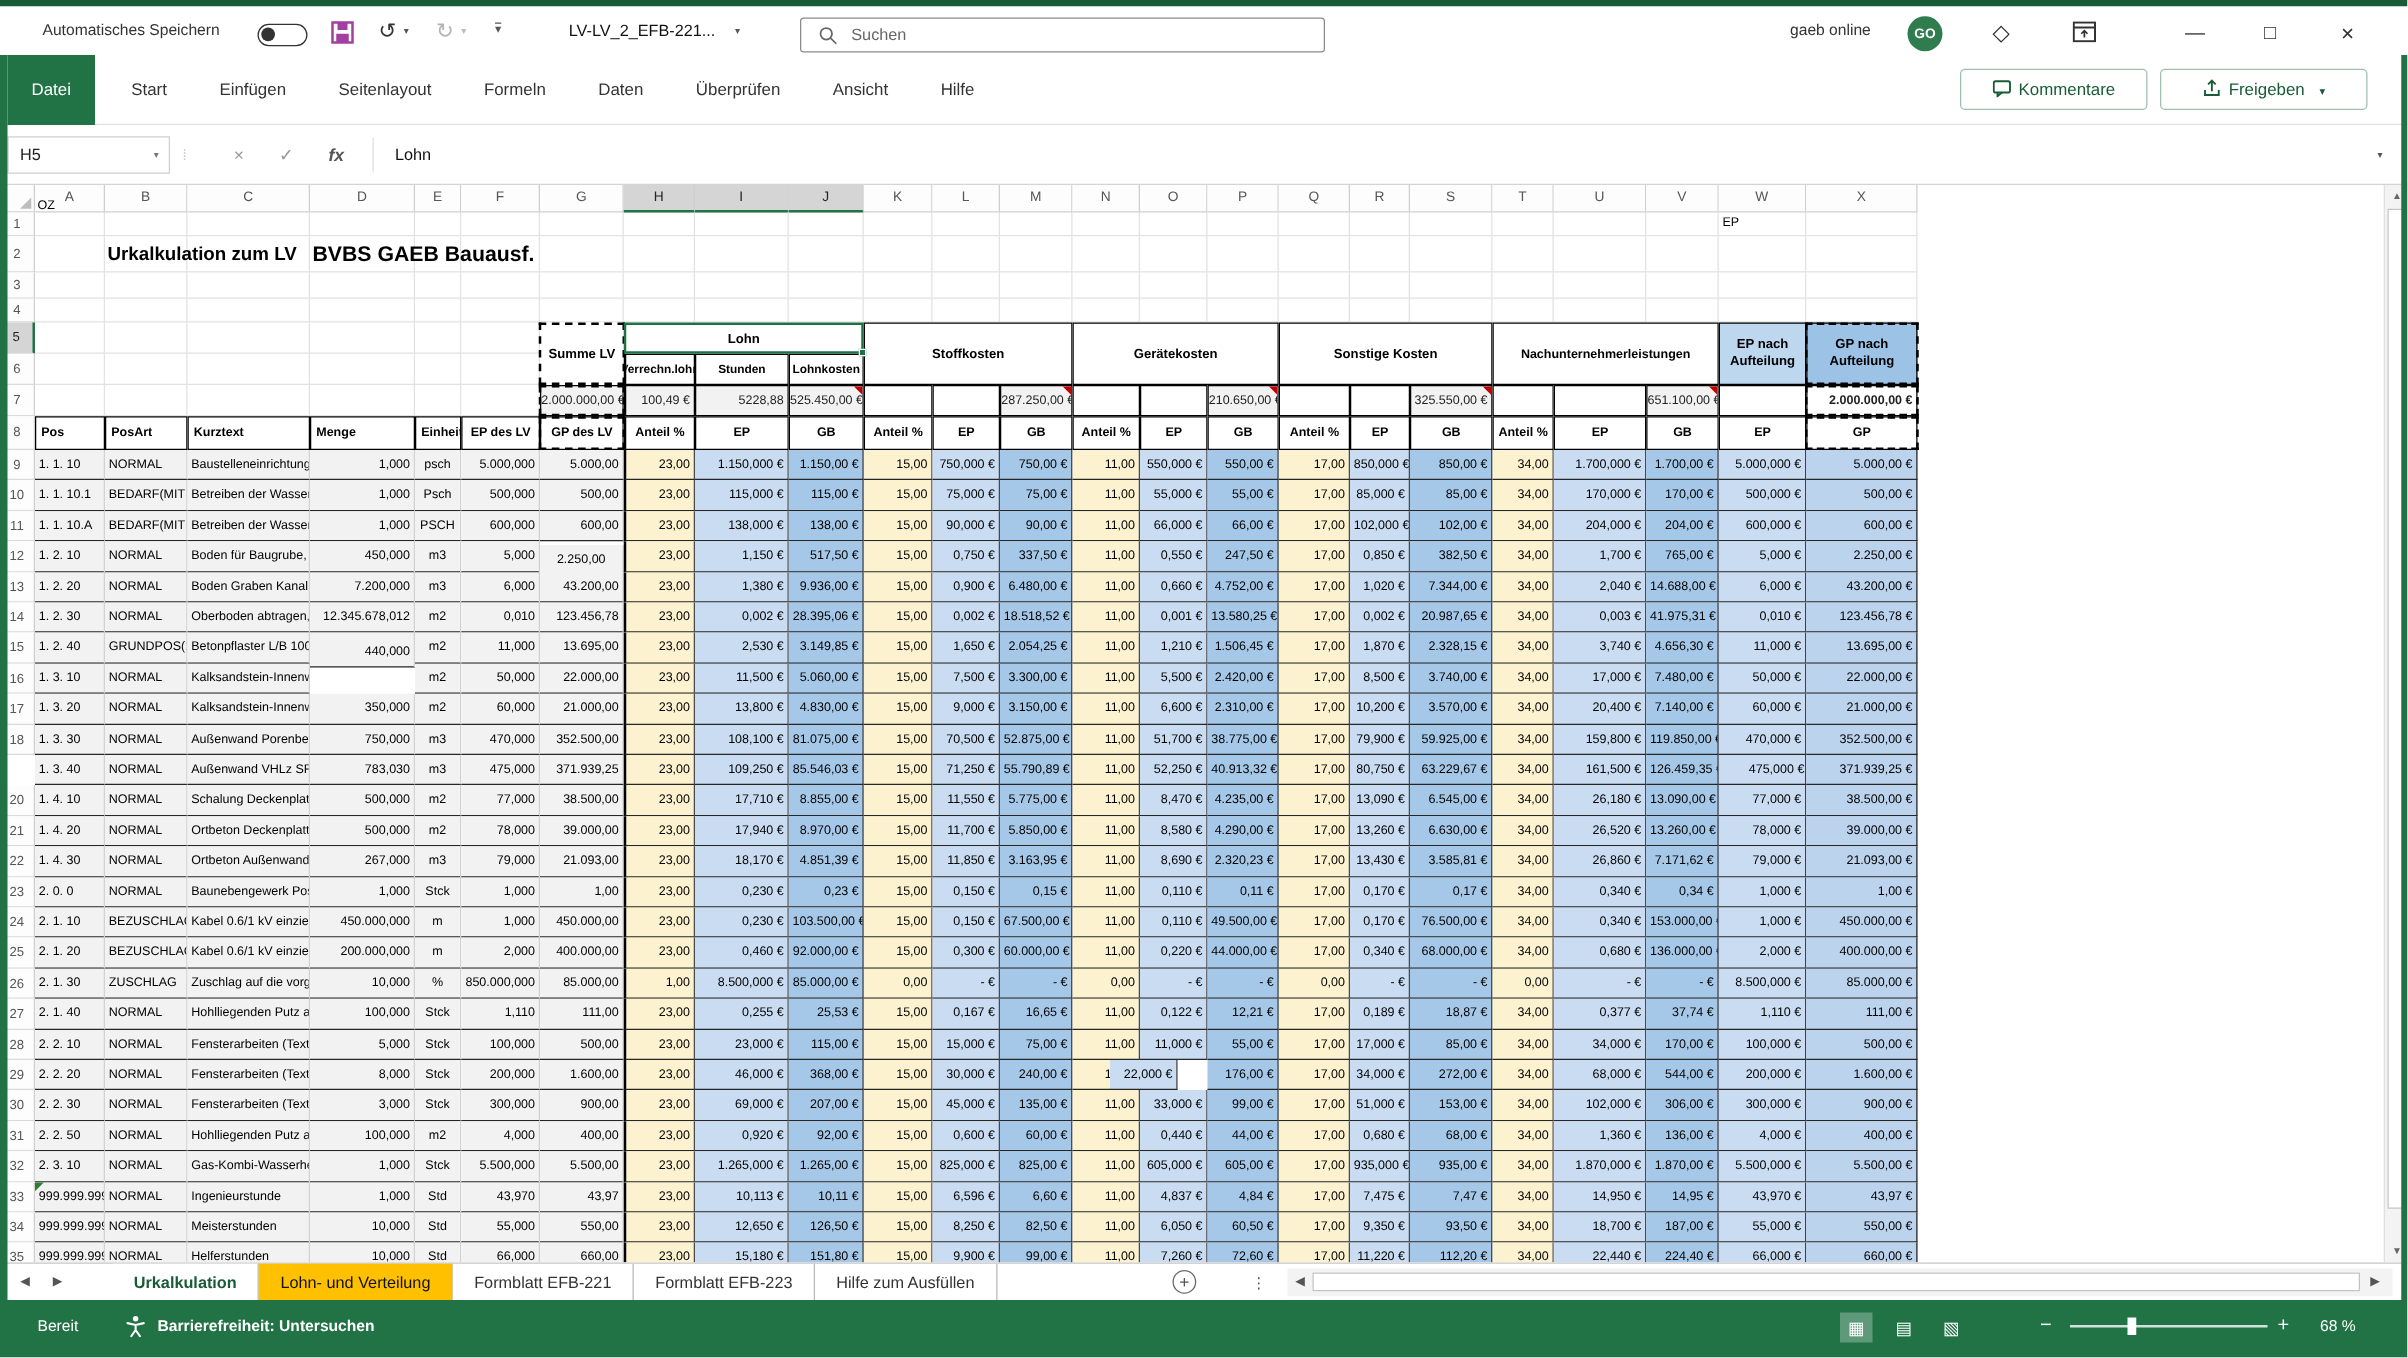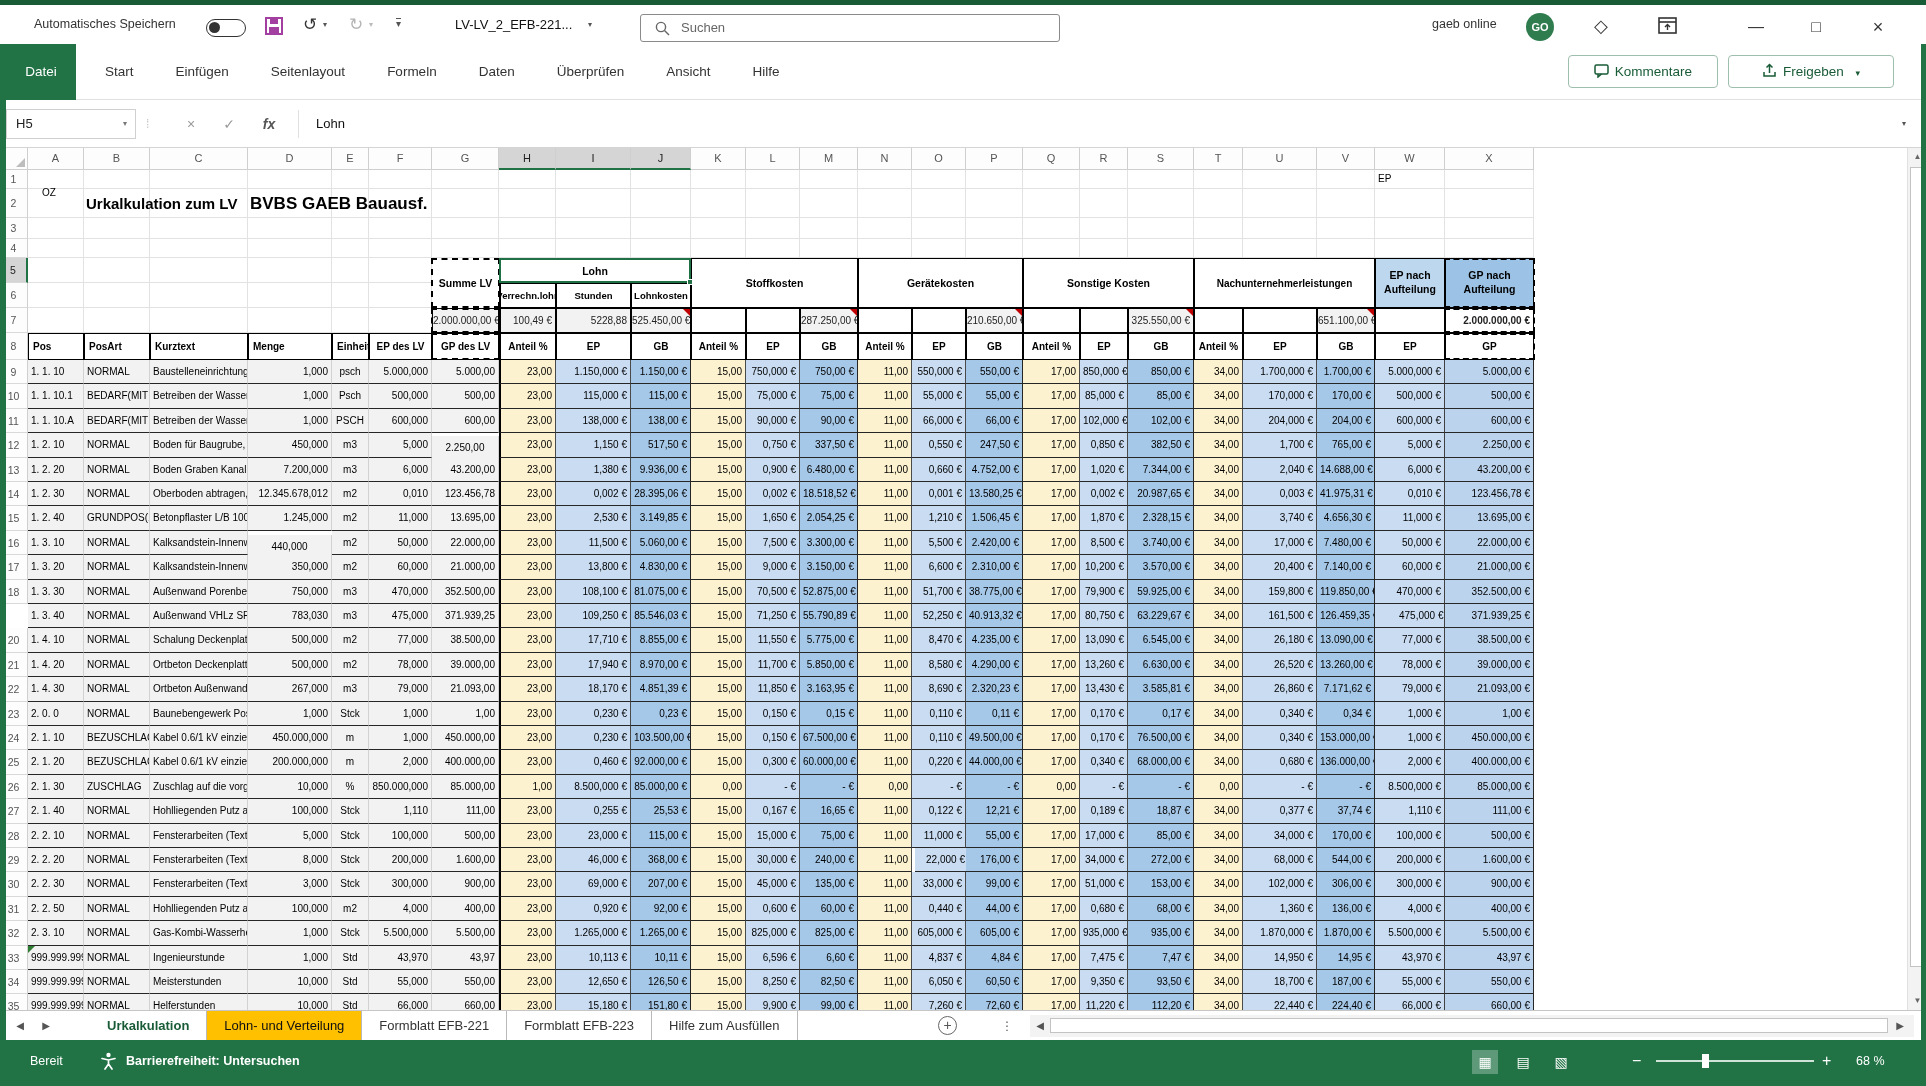--- a/index.html
+++ b/index.html
@@ -408,21 +408,21 @@
     <div class="ac fc" style="left: 912px; top: 160px; width: 54px; height: 25px;"></div>
     <div class="ac fc" style="left: 966px; top: 160px; width: 57px; height: 25px;"></div>
     <div class="ac fc" style="left: 1023px; top: 160px; width: 57px; height: 25px;"></div>
     <div class="ac fc" style="left: 1080px; top: 160px; width: 48px; height: 25px;"></div>
     <div class="ac fc" style="left: 1128px; top: 160px; width: 66px; height: 25px;"></div>
     <div class="ac fc" style="left: 1194px; top: 160px; width: 49px; height: 25px;"></div>
     <div class="ac fc" style="left: 1243px; top: 160px; width: 74px; height: 25px;"></div>
     <div class="ac fc" style="left: 1317px; top: 160px; width: 58px; height: 25px;"></div>
     <div class="ac fc" style="left: 1375px; top: 160px; width: 70px; height: 25px;"></div>
     <div class="ac fc" style="left: 1445px; top: 160px; width: 89px; height: 25px;"></div>
-    <div class="ac txt" style="left: 30px; top: 36px; width: 52px; height: 18px; margin-left: 12px;">OZ</div>
+    <div class="ac txt" style="left: 30px; top: 8px; width: 52px; height: 18px;">OZ</div>
     <div class="ac txt" style="left: 1378px; top: 22px; width: 60px; height: 18px;">EP</div>
     <div class="ac title" style="left: 86px; top: 43px; width: 300px; height: 26px;">Urkalkulation zum LV</div>
     <div class="ac subtitle" style="left: 250px; top: 43px; width: 180px; height: 26px;">BVBS GAEB Bauausf.</div>
     <div class="ac gh nob" style="left: 432px; top: 110px; width: 67px; height: 50px;">Summe LV</div>
     <div class="ac gh nob" style="left: 499px; top: 110px; width: 192px; height: 25px;">Lohn</div>
     <div class="ac gh sub thl" style="left: 499px; top: 135px; width: 57px; height: 25px;">Verrechn.lohn</div>
     <div class="ac gh sub" style="left: 556px; top: 135px; width: 75px; height: 25px;">Stunden</div>
     <div class="ac gh sub" style="left: 631px; top: 135px; width: 60px; height: 25px;">Lohnkosten</div>
     <div class="ac gh" style="left: 691px; top: 110px; width: 167px; height: 50px;">Stoffkosten</div>
     <div class="ac gh" style="left: 858px; top: 110px; width: 165px; height: 50px;">Gerätekosten</div>
@@ -636,21 +636,21 @@
     <div class="ac dc epc" style="left: 1080px; top: 358.4px; width: 48px; height: 24.4px;">1,870 €</div>
     <div class="ac dc gbc" style="left: 1128px; top: 358.4px; width: 66px; height: 24.4px;">2.328,15 €</div>
     <div class="ac dc antc" style="left: 1194px; top: 358.4px; width: 49px; height: 24.4px;">34,00</div>
     <div class="ac dc epc" style="left: 1243px; top: 358.4px; width: 74px; height: 24.4px;">3,740 €</div>
     <div class="ac dc gbc" style="left: 1317px; top: 358.4px; width: 58px; height: 24.4px;">4.656,30 €</div>
     <div class="ac dc wc" style="left: 1375px; top: 358.4px; width: 70px; height: 24.4px;">11,000 €</div>
     <div class="ac dc xc" style="left: 1445px; top: 358.4px; width: 89px; height: 24.4px;">13.695,00 €</div>
     <div class="ac dc dg al" style="left: 28px; top: 382.8px; width: 56px; height: 24.4px;">1. 3. 10</div>
     <div class="ac dc dg al" style="left: 84px; top: 382.8px; width: 66px; height: 24.4px;">NORMAL</div>
     <div class="ac dc dg al" style="left: 150px; top: 382.8px; width: 98px; height: 24.4px;">Kalksandstein-Innenwand KS-</div>
-    <div class="ac dc dg" style="left: 248px; top: 387px; width: 84px; height: 24.4px; text-align: center;">440,000</div>
+    <div class="ac dc dg" style="left: 248px; top: 362px; width: 84px; height: 24.4px;">440,000</div>
     <div class="ac dc dg acen" style="left: 332px; top: 382.8px; width: 37px; height: 24.4px;">m2</div>
     <div class="ac dc dg" style="left: 369px; top: 382.8px; width: 63px; height: 24.4px;">50,000</div>
     <div class="ac dc dg" style="left: 432px; top: 382.8px; width: 67px; height: 24.4px;">22.000,00</div>
     <div class="ac dc antc thl" style="left: 499px; top: 382.8px; width: 57px; height: 24.4px;">23,00</div>
     <div class="ac dc epc" style="left: 556px; top: 382.8px; width: 75px; height: 24.4px;">11,500 €</div>
     <div class="ac dc gbc" style="left: 631px; top: 382.8px; width: 60px; height: 24.4px;">5.060,00 €</div>
     <div class="ac dc antc" style="left: 691px; top: 382.8px; width: 55px; height: 24.4px;">15,00</div>
     <div class="ac dc epc" style="left: 746px; top: 382.8px; width: 54px; height: 24.4px;">7,500 €</div>
     <div class="ac dc gbc" style="left: 800px; top: 382.8px; width: 58px; height: 24.4px;">3.300,00 €</div>
     <div class="ac dc antc" style="left: 858px; top: 382.8px; width: 54px; height: 24.4px;">11,00</div>
@@ -959,21 +959,21 @@
     <div class="ac dc dg acen" style="left: 332px; top: 700px; width: 37px; height: 24.4px;">Stck</div>
     <div class="ac dc dg" style="left: 369px; top: 700px; width: 63px; height: 24.4px;">200,000</div>
     <div class="ac dc dg" style="left: 432px; top: 700px; width: 67px; height: 24.4px;">1.600,00</div>
     <div class="ac dc antc thl" style="left: 499px; top: 700px; width: 57px; height: 24.4px;">23,00</div>
     <div class="ac dc epc" style="left: 556px; top: 700px; width: 75px; height: 24.4px;">46,000 €</div>
     <div class="ac dc gbc" style="left: 631px; top: 700px; width: 60px; height: 24.4px;">368,00 €</div>
     <div class="ac dc antc" style="left: 691px; top: 700px; width: 55px; height: 24.4px;">15,00</div>
     <div class="ac dc epc" style="left: 746px; top: 700px; width: 54px; height: 24.4px;">30,000 €</div>
     <div class="ac dc gbc" style="left: 800px; top: 700px; width: 58px; height: 24.4px;">240,00 €</div>
     <div class="ac dc antc" style="left: 858px; top: 700px; width: 54px; height: 24.4px;">11,00</div>
-    <div class="ac dc epc" style="left: 915px; top: 700px; width: 54px; height: 24.4px;">22,000 €</div>
+    <div class="ac dc epc" style="left: 888px; top: 700px; width: 54px; height: 24.4px;">22,000 €</div>
     <div class="ac dc gbc" style="left: 966px; top: 700px; width: 57px; height: 24.4px;">176,00 €</div>
     <div class="ac dc antc" style="left: 1023px; top: 700px; width: 57px; height: 24.4px;">17,00</div>
     <div class="ac dc epc" style="left: 1080px; top: 700px; width: 48px; height: 24.4px;">34,000 €</div>
     <div class="ac dc gbc" style="left: 1128px; top: 700px; width: 66px; height: 24.4px;">272,00 €</div>
     <div class="ac dc antc" style="left: 1194px; top: 700px; width: 49px; height: 24.4px;">34,00</div>
     <div class="ac dc epc" style="left: 1243px; top: 700px; width: 74px; height: 24.4px;">68,000 €</div>
     <div class="ac dc gbc" style="left: 1317px; top: 700px; width: 58px; height: 24.4px;">544,00 €</div>
     <div class="ac dc wc" style="left: 1375px; top: 700px; width: 70px; height: 24.4px;">200,000 €</div>
     <div class="ac dc xc" style="left: 1445px; top: 700px; width: 89px; height: 24.4px;">1.600,00 €</div>
     <div class="ac dc dg al" style="left: 28px; top: 724.4px; width: 56px; height: 24.4px;">2. 2. 30</div>

